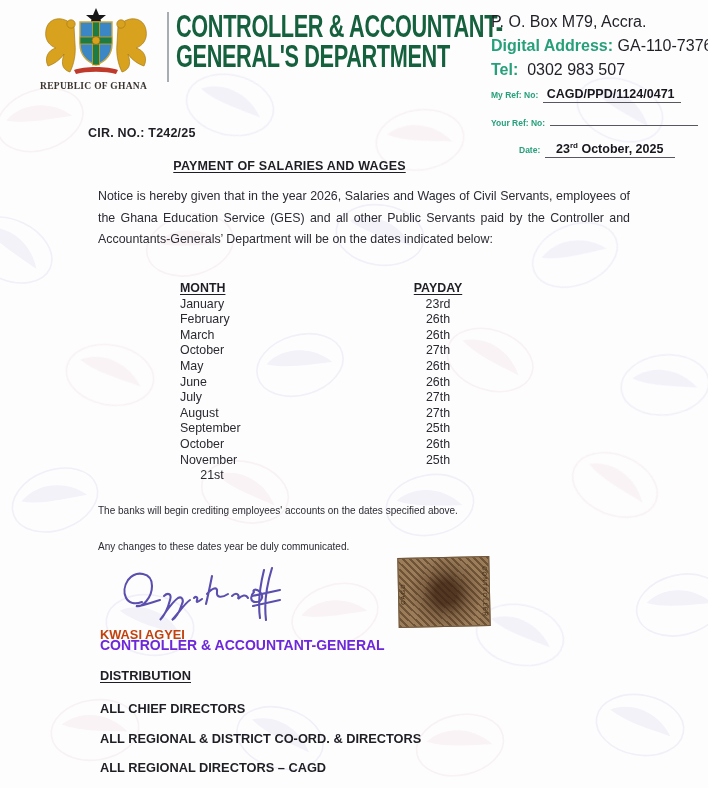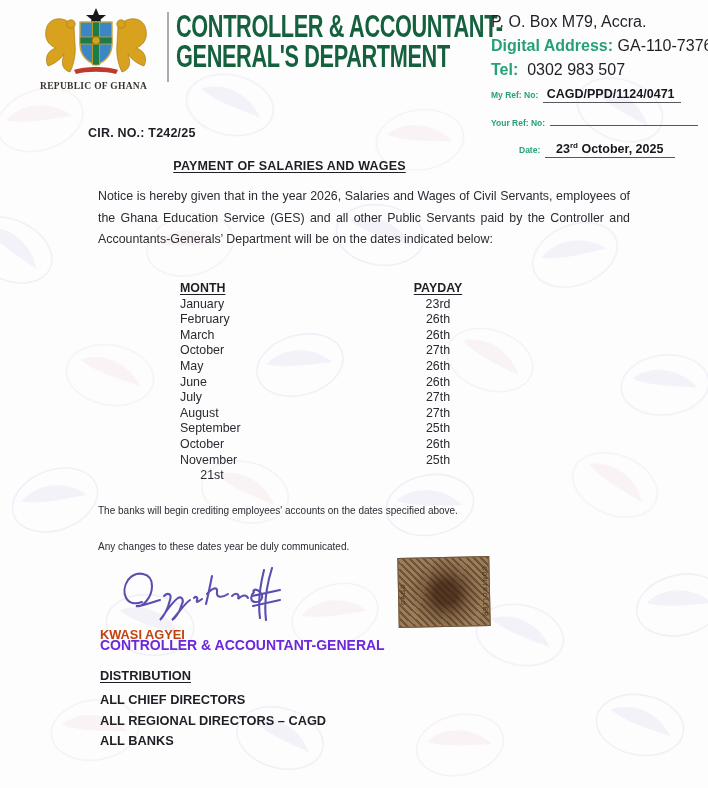--- a/index.html
+++ b/index.html
@@ -96,21 +96,21 @@
   .stamp .vright { right:1px; }
   .sig-name { position:absolute; left:100px; top:619px; font-weight:700; font-size:12.8px; color:#c2410c;margin-top:8px; }
   .sig-title { position:absolute; left:100px; top:637px; font-weight:700; font-size:14px; color:#6d28d9; }
 
   
   .dist-head {
     position:absolute; left:100px; top:668px; font-weight:700; font-size:12.8px; color:#1e1e24;
     text-decoration:underline; text-underline-offset:2px;
   }
   .dist-list { position:absolute; left:100px; top:690px; font-weight:700; font-size:12.8px; color:#1e1e24; }
-  .dist-list div { line-height:20.5px; }
+  .dist-list div { line-height:20.5px;margin-top:9px; }
 </style>
 </head>
 <body>
 
 <div class="page">
 
   <svg class="wm" width="708" height="788" viewBox="0 0 708 788" aria-hidden="true">
     <defs>
       <g id="pod">
         <ellipse cx="0" cy="0" rx="44" ry="30" fill="none" stroke="#d4cde6" stroke-width="1.6"></ellipse>
@@ -292,18 +292,19 @@
       <span class="vtxt vleft">CAGD</span>
       <span class="vtxt vright">CONTROLLER</span>
     </div>
 
     <div class="sig-name">KWASI AGYEI</div>
     <div class="sig-title">CONTROLLER &amp; ACCOUNTANT-GENERAL</div>
 
     <div class="dist-head">DISTRIBUTION</div>
     <div class="dist-list">
       <div>ALL CHIEF DIRECTORS</div>
+      <div>ALL REGIONAL &amp; DISTRICT CO-ORD. &amp; DIRECTORS</div>
       <div>ALL REGIONAL DIRECTORS – CAGD</div>
       <div>ALL BANKS</div>
     </div>
 
   </div>
 </div>
 
 </body></html>

